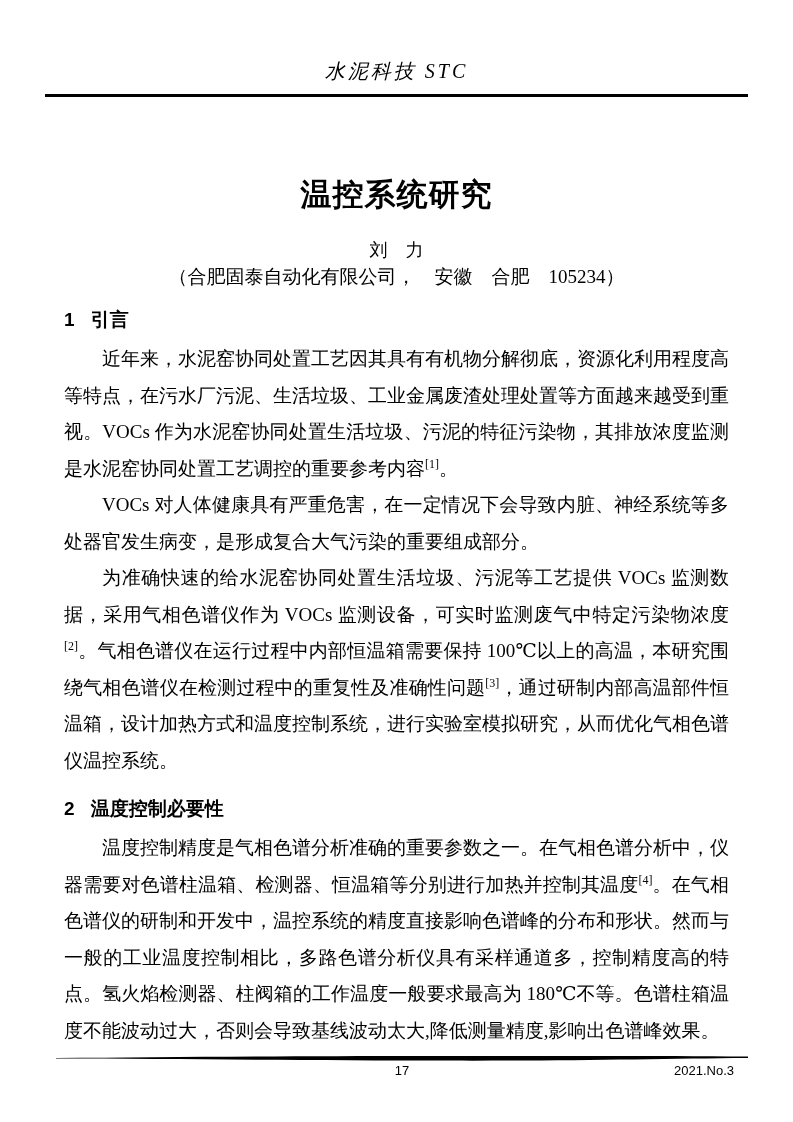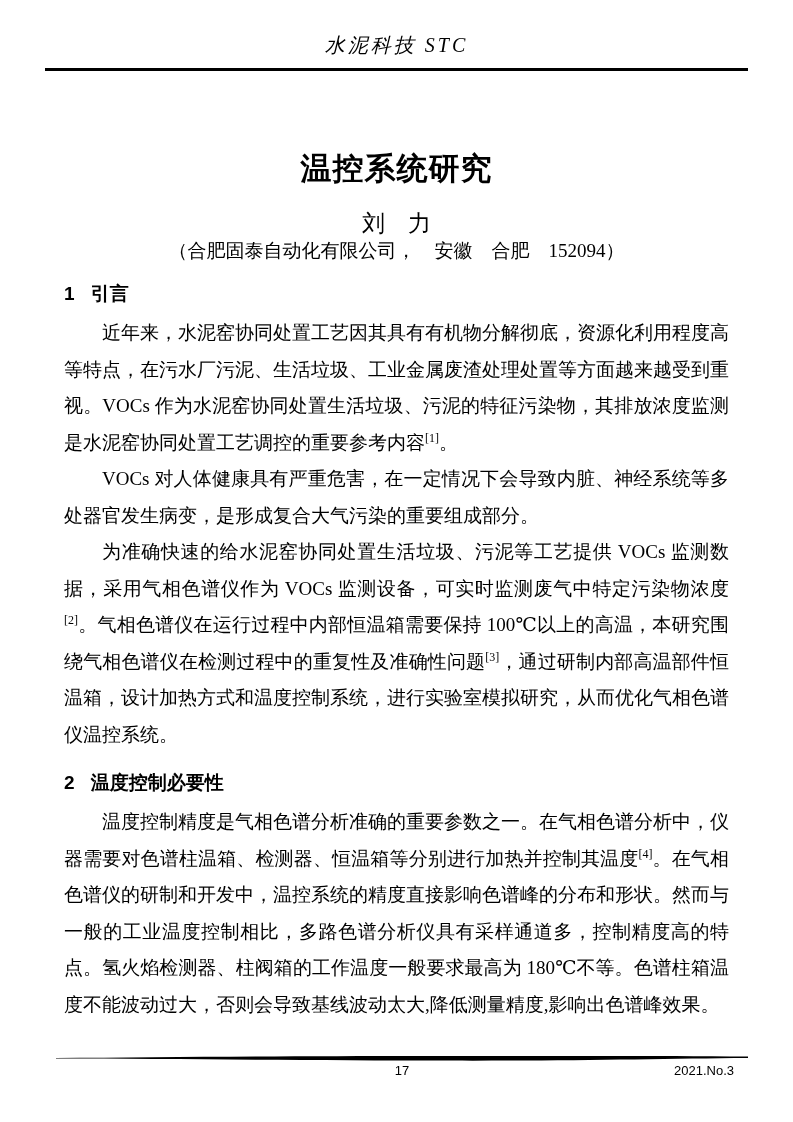--- a/index.html
+++ b/index.html
@@ -8,21 +8,21 @@
     width:793px;height:1122px;
     margin:0 auto;
     background:#ffffff;
     box-sizing:border-box;
     padding:0 64px;
     color:#000;
     font-family:"Liberation Serif","DejaVu Serif",serif;
     overflow:hidden;
   }
   .journal-title{
-    padding-top:33px;
+    padding-top:59px;
     text-align:center;
     font-size:20px;
     font-style:italic;
     letter-spacing:3px;
     line-height:24px;
   }
   .header-rule{
     height:0;
     border-top:3px solid #000;
     margin:11px -19px 0 -19px;
@@ -32,21 +32,21 @@
     text-align:center;
     font-family:"Liberation Sans","DejaVu Sans",sans-serif;
     font-weight:700;
     font-size:31px;
     line-height:44px;
     letter-spacing:1px;
   }
   .author{
     margin-top:21px;
     text-align:center;
-    font-size:23px;
+    font-size:18px;
     line-height:24px;
   }
   .affiliation{
     margin-top:2px;
     text-align:center;
     font-size:19px;
     line-height:26px;
   }
   .sec-heading{
     margin:16px 0 7px;
@@ -89,21 +89,21 @@
 <div class="page">
 
   <div class="journal-title">水泥科技 STC</div>
 
   <div class="header-rule"></div>
 
   <h1 class="title"><br><span>温控系统研究</span></h1>
 
   <div class="author">刘　力</div>
 
-  <div class="affiliation">（合肥固泰自动化有限公司，　安徽　合肥　152094）</div>
+  <div class="affiliation">（合肥固泰自动化有限公司，　安徽　合肥　105234）</div>
 
   <div id="sections">
       <h2 class="sec-heading"><span class="sec-num">1</span><span>引言</span></h2>
       <p class="para">近年来，水泥窑协同处置工艺因其具有有机物分解彻底，资源化利用程度高等特点，在污水厂污泥、生活垃圾、工业金属废渣处理处置等方面越来越受到重视。VOCs 作为水泥窑协同处置生活垃圾、污泥的特征污染物，其排放浓度监测是水泥窑协同处置工艺调控的重要参考内容<sup>[1]</sup>。</p>
       <p class="para">VOCs 对人体健康具有严重危害，在一定情况下会导致内脏、神经系统等多处器官发生病变，是形成复合大气污染的重要组成部分。</p>
       <p class="para">为准确快速的给水泥窑协同处置生活垃圾、污泥等工艺提供 VOCs 监测数据，采用气相色谱仪作为 VOCs 监测设备，可实时监测废气中特定污染物浓度<sup>[2]</sup>。气相色谱仪在运行过程中内部恒温箱需要保持 100℃以上的高温，本研究围绕气相色谱仪在检测过程中的重复性及准确性问题<sup>[3]</sup>，通过研制内部高温部件恒温箱，设计加热方式和温度控制系统，进行实验室模拟研究，从而优化气相色谱仪温控系统。</p>
       <h2 class="sec-heading"><span class="sec-num">2</span><span>温度控制必要性</span></h2>
       <p class="para">温度控制精度是气相色谱分析准确的重要参数之一。在气相色谱分析中，仪器需要对色谱柱温箱、检测器、恒温箱等分别进行加热并控制其温度<sup>[4]</sup>。在气相色谱仪的研制和开发中，温控系统的精度直接影响色谱峰的分布和形状。然而与一般的工业温度控制相比，多路色谱分析仪具有采样通道多，控制精度高的特点。氢火焰检测器、柱阀箱的工作温度一般要求最高为 180℃不等。色谱柱箱温度不能波动过大，否则会导致基线波动太大,降低测量精度,影响出色谱峰效果。</p>
     </div>
 

